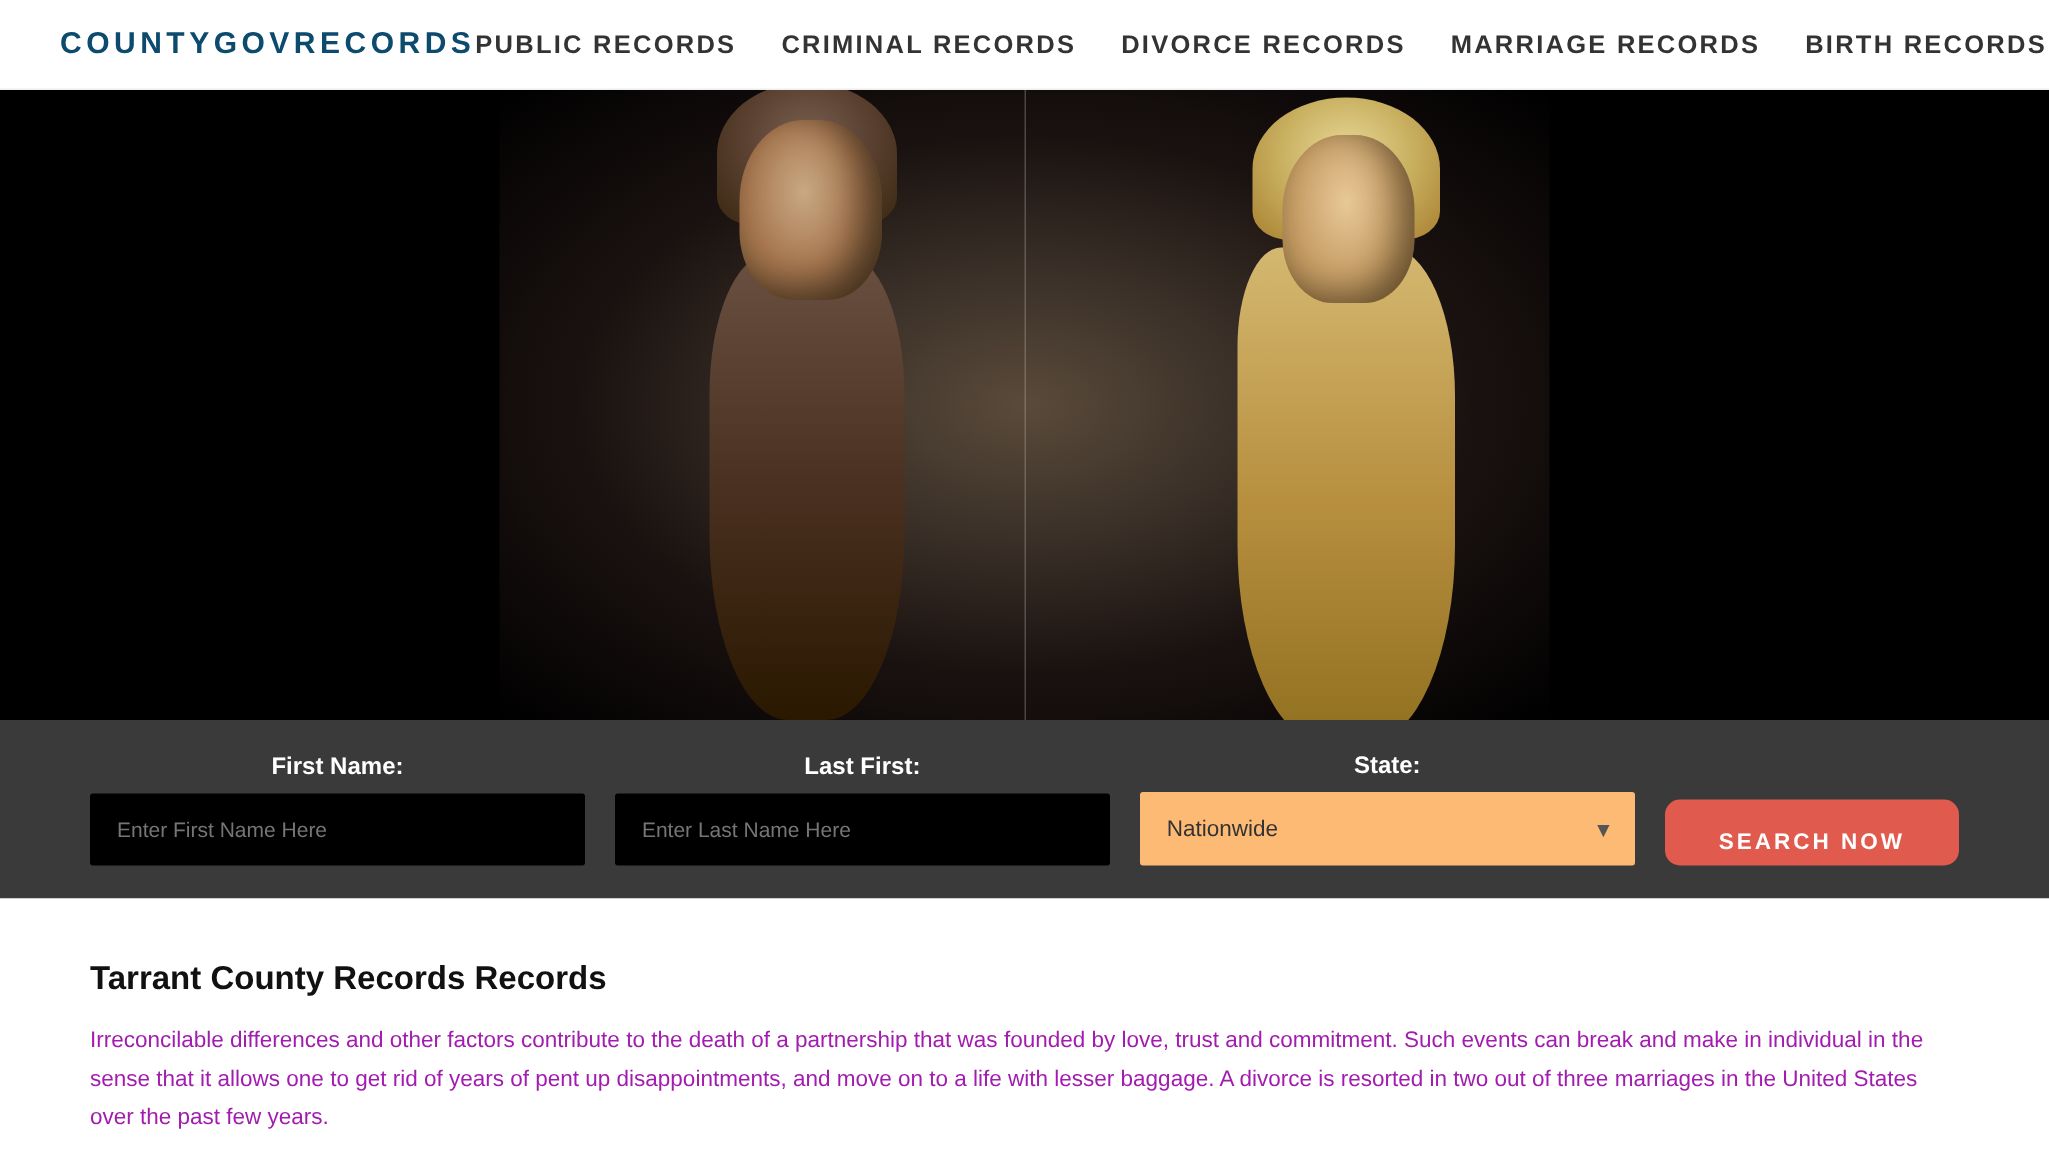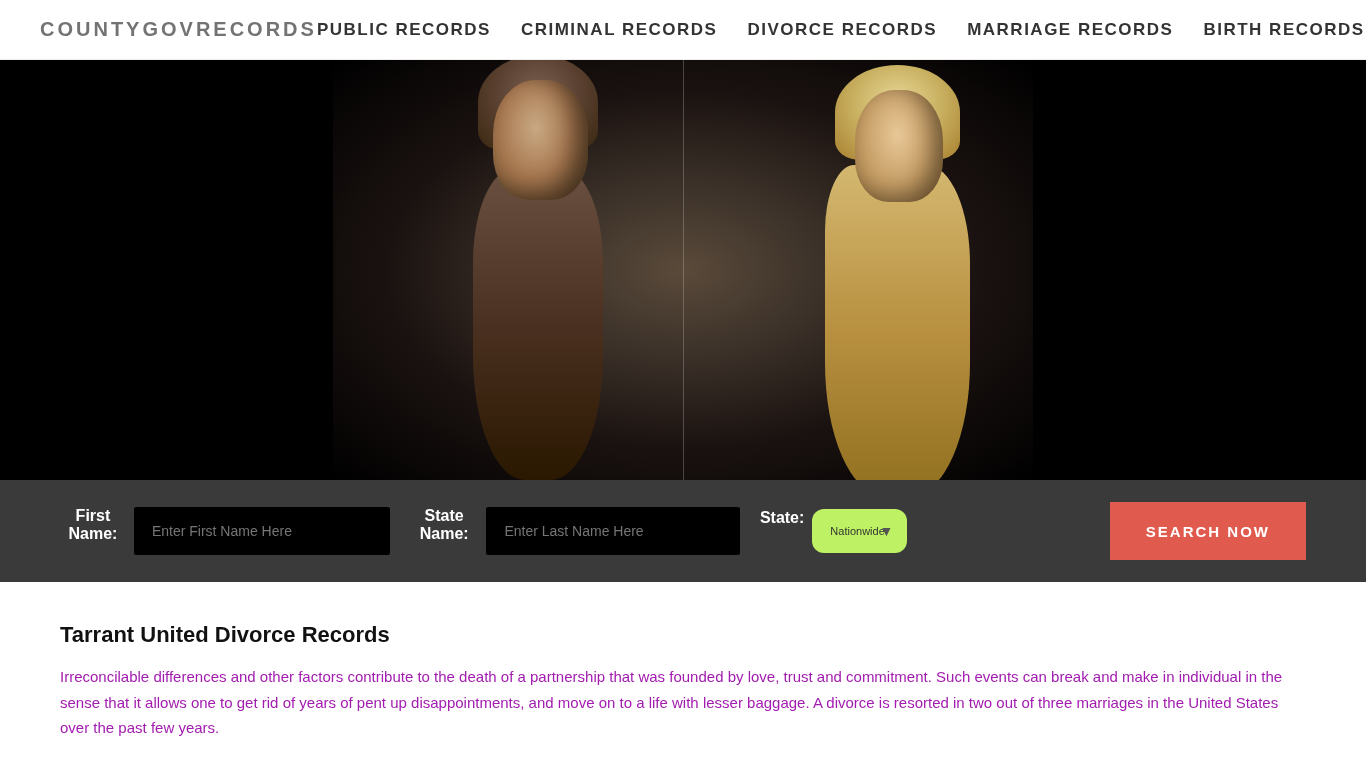--- a/index.html
+++ b/index.html
@@ -24,21 +24,21 @@
       background: #fff;
       border-bottom: 1px solid #eee;
       position: relative;
       z-index: 10;
     }
 
     .logo {
       font-size: 20px;
       font-weight: 700;
       letter-spacing: 3px;
-      color: #737373;
+      color: #0c4a6e;
       text-transform: uppercase;
     }
 
     .nav {
       display: flex;
       gap: 30px;
       align-items: center;
     }
 
     .nav-item {
@@ -116,21 +116,21 @@
     .search-section {
       background: #3a3a3a;
       padding: 22px 60px;
       display: flex;
       align-items: center;
       gap: 20px;
     }
 
     .search-field {
       display: flex;
-      flex-direction: row;
+      flex-direction: column;
       gap: 8px;
       flex: 1;
     }
 
     .search-label {
       color: #fff;
       font-size: 16px;
       font-weight: 600;
       text-align: center;
     }
@@ -141,34 +141,34 @@
       font-size: 14px;
       border: none;
       outline: none;
       background: #000000;
       color: #999;
       border-radius: 2px;
     }
 
     .search-select-wrapper {
       display: flex;
-      flex-direction: row;
+      flex-direction: column;
       gap: 8px;
       flex: 1;
     }
 
     .search-select {
       width: 100%;
       padding: 16px 18px;
-      font-size: 11px;
+      font-size: 15px;
       border: none;
       outline: none;
-      background: #bef264;
+      background: #fdba74;
       color: #333;
-      border-radius: 12px;
+      border-radius: 2px;
       appearance: none;
       cursor: pointer;
     }
 
     .select-wrapper {
       position: relative;
     }
 
     .select-arrow {
       position: absolute;
@@ -184,23 +184,23 @@
       background: #e05a4e;
       color: #fff;
       border: none;
       padding: 20px 36px;
       font-size: 15px;
       font-weight: 700;
       letter-spacing: 2px;
       text-transform: uppercase;
       cursor: pointer;
       white-space: nowrap;
-      border-radius: 0;
+      border-radius: 10px;
       align-self: flex-end;
-      height: 58px;
+      height: 44px;
     }
 
     
     .content {
       padding: 40px 60px;
       background: #fff;
       max-width: 1366px;
     }
 
     .content-title {
@@ -253,21 +253,21 @@
   <div class="hero-overlay-right"></div>
 </div>
 
 <div class="search-section">
   <div class="search-field">
     <label class="search-label">First Name:</label>
     <input class="search-input" type="text" placeholder="Enter First Name Here" style="">
   </div>
 
   <div class="search-field">
-    <label class="search-label">State Name:</label>
+    <label class="search-label">Last First:</label>
     <input class="search-input" type="text" placeholder="Enter Last Name Here" style="">
   </div>
 
   <div class="search-select-wrapper">
     <label class="search-label">State:</label>
     <div class="select-wrapper">
       <select class="search-select">
         <option>Nationwide</option>
         <option>Alabama</option>
         <option>Alaska</option>
@@ -279,16 +279,16 @@
         <option>Texas</option>
       </select>
       <span class="select-arrow">▼</span>
     </div>
   </div>
 
   <button class="search-button">SEARCH NOW</button>
 </div>
 
 <div class="content">
-  <h2 class="content-title">Tarrant United Divorce Records</h2>
+  <h2 class="content-title">Tarrant County Records Records</h2>
   <p class="content-text">Irreconcilable differences and other factors contribute to the death of a partnership that was founded by love, trust and commitment. Such events can break and make in individual in the sense that it allows one to get rid of years of pent up disappointments, and move on to a life with lesser baggage. A divorce is resorted in two out of three marriages in the United States over the past few years.</p>
 
 </div>
 
 </body></html>

